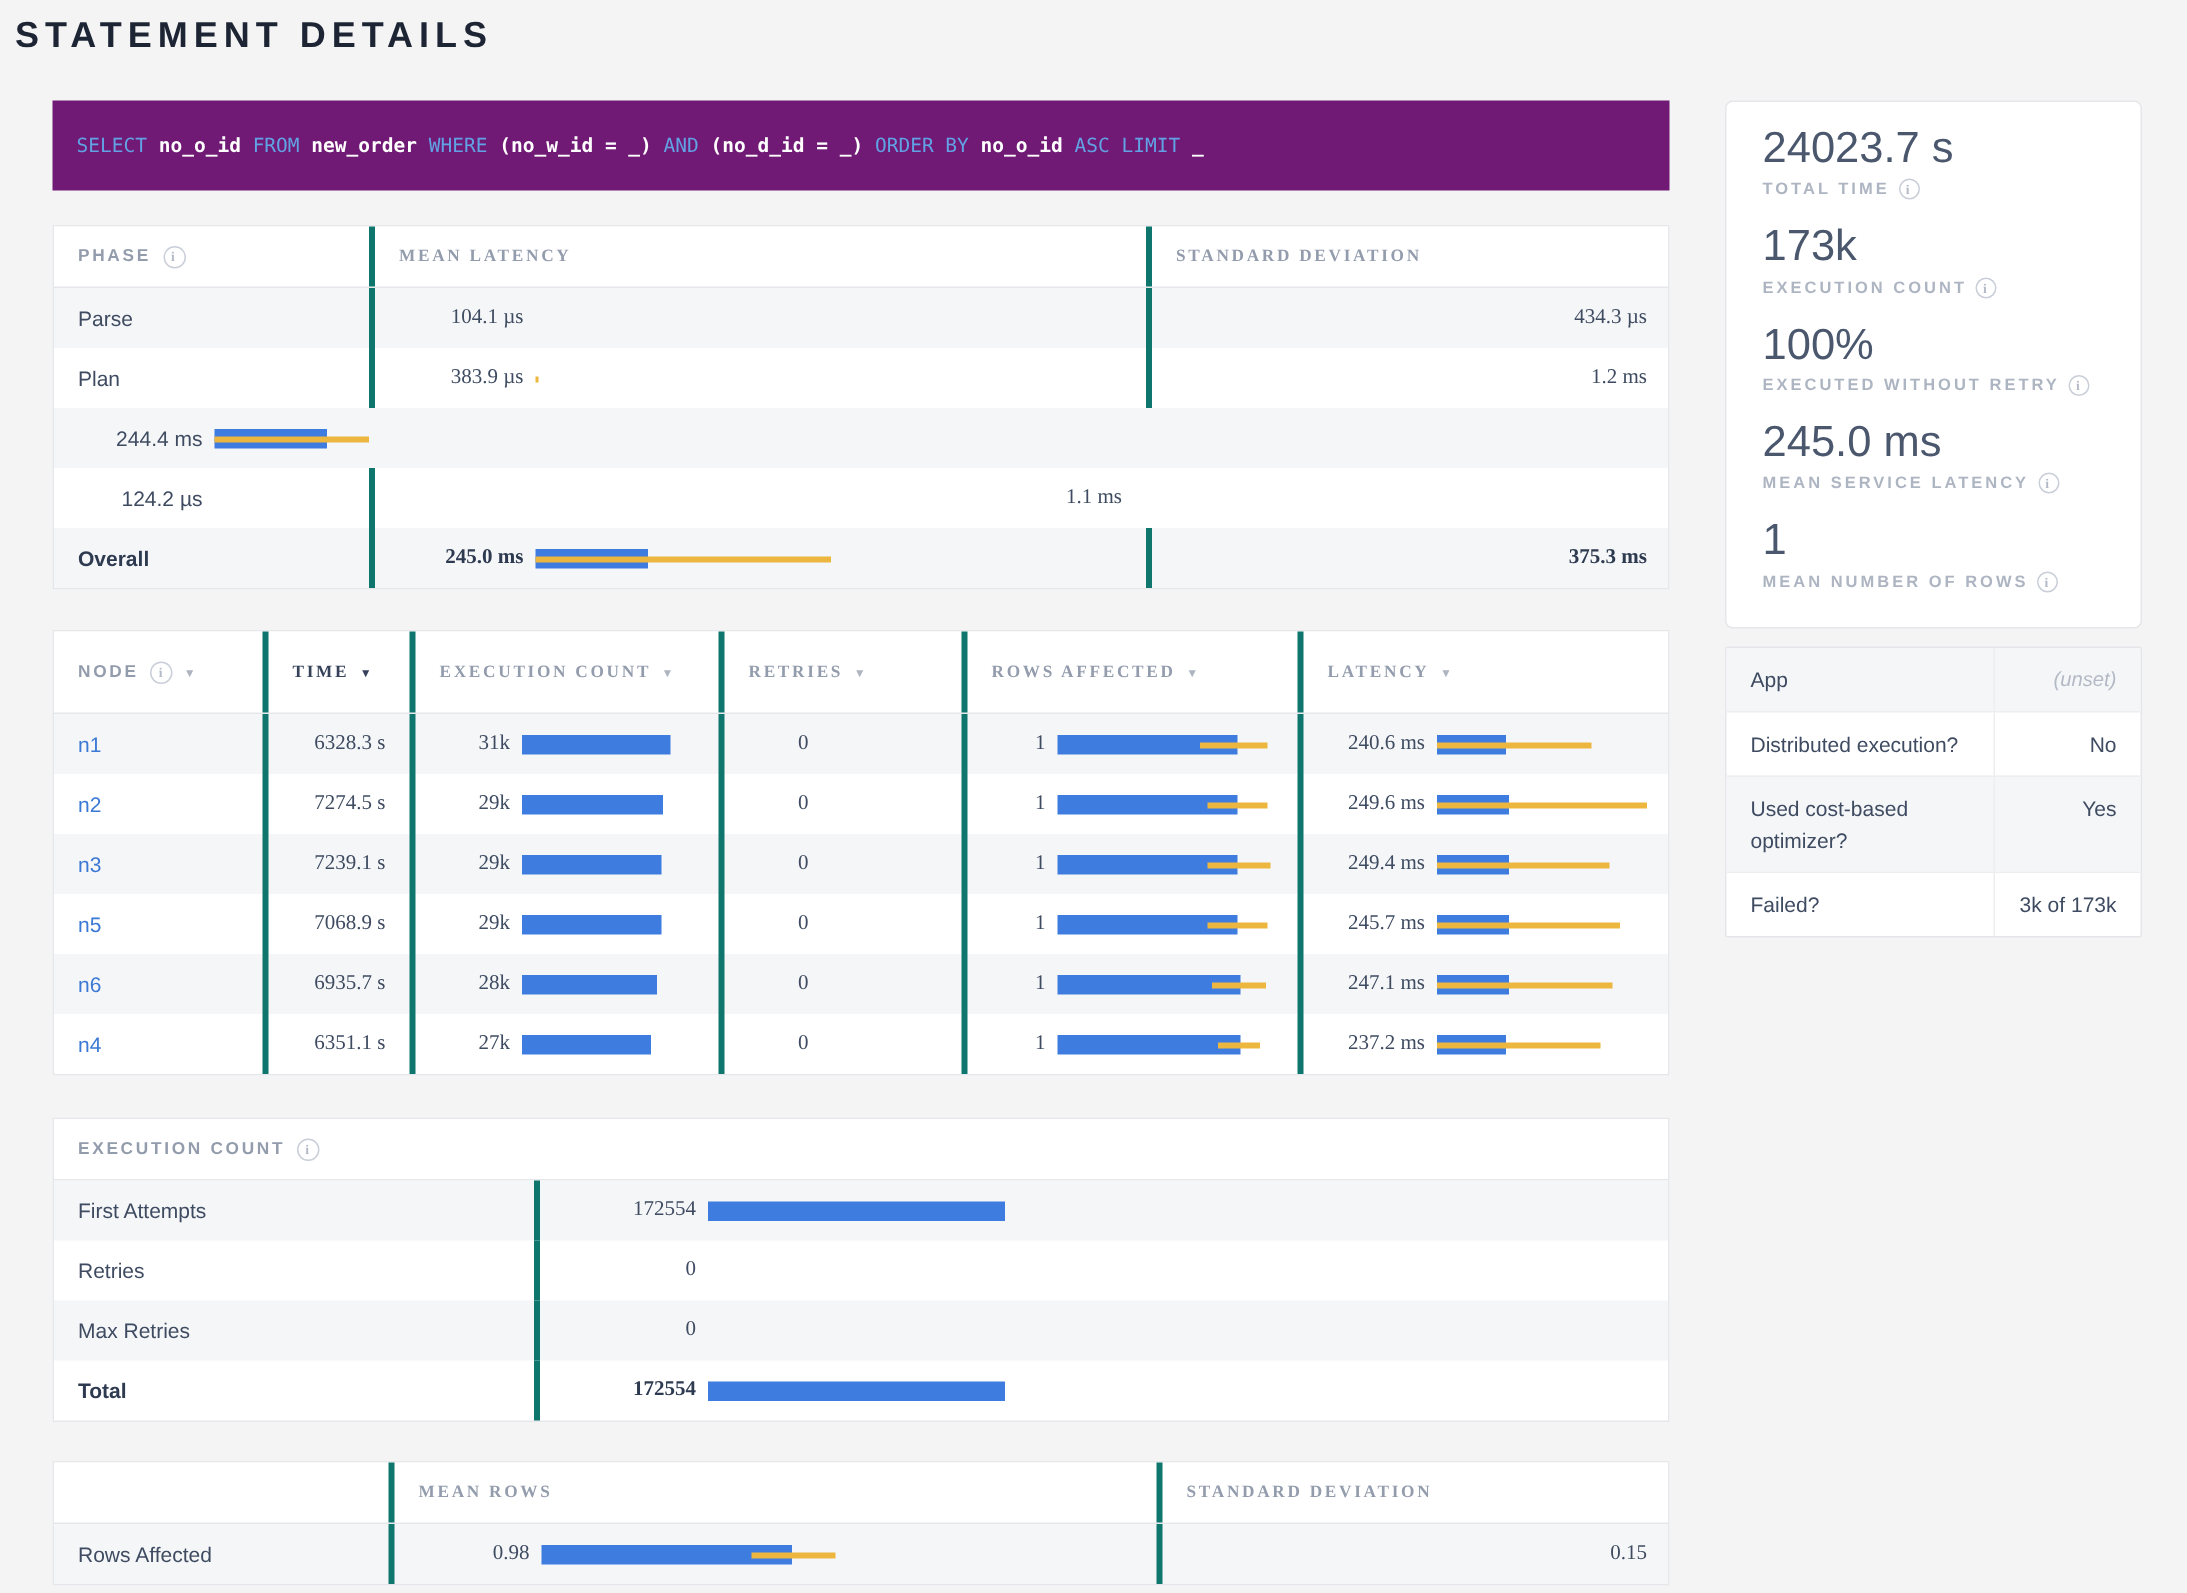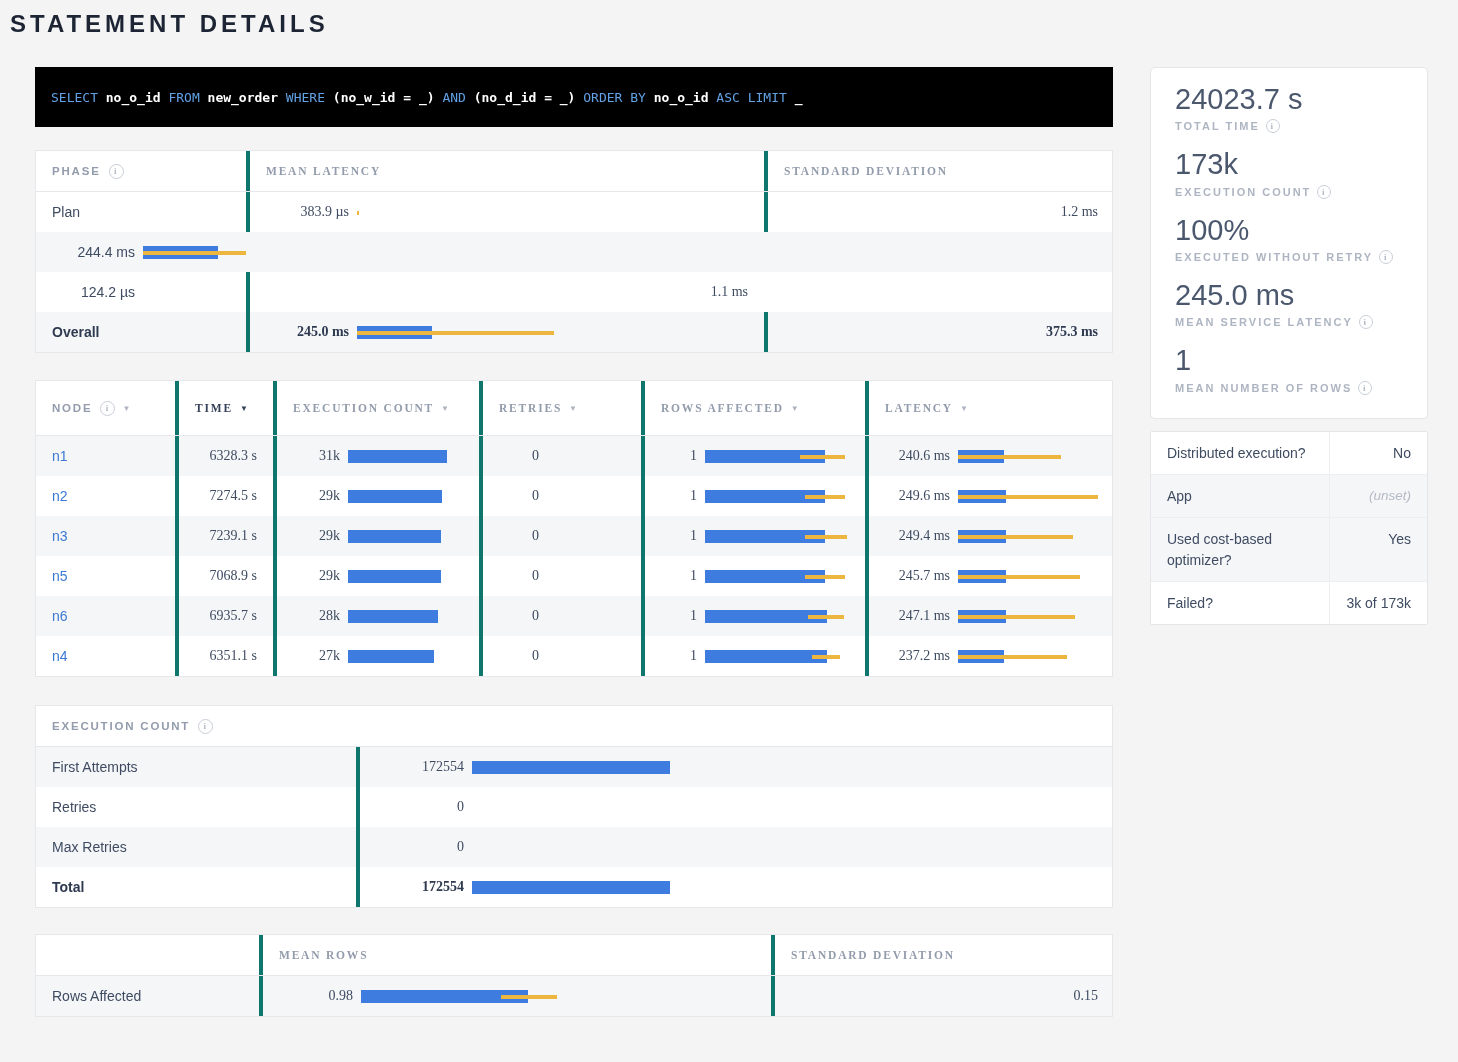--- a/index.html
+++ b/index.html
@@ -16,21 +16,21 @@
     letter-spacing: 4px;
     color: #1D2534;
     margin: 10px 0 0 10px;
   }
   .layout { display: flex; margin: 29px 0 0 35px; }
   .main { width: 1078px; flex: none; }
   .side { width: 278px; flex: none; margin-left: 37px; }
 
   
   .sql-box {
-    background: #000000;
+    background: #701a75;
     height: 60px;
     display: flex;
     align-items: center;
     padding: 0 16px;
     font-family: "DejaVu Sans Mono", monospace;
     font-size: 13px;
     white-space: pre;
   }
   .sql-box .kw { color: #61A1E4; font-weight: 400; }
   .sql-box .pl { color: #FFFFFF; font-weight: 700; }
@@ -120,20 +120,31 @@
             <span>PHASE</span>
             <span class="info-icon">i</span>
           </div>
         <div class="cell hdr">
             <span>MEAN LATENCY</span>
           </div>
         <div class="cell hdr">
             <span>STANDARD DEVIATION</span>
           </div>
       </div>
+      <div class="grid-row phase-cols stripe">
+        <div class="cell">Parse</div>
+        <div class="cell">
+            <span class="num" style="width:83px">104.1 µs</span>
+            <span class="barzone">
+              <span class="bar" style="width: 0px;"></span>
+              <span class="whisker" style="width: 0px; left: 0px;"></span>
+            </span>
+          </div>
+        <div class="cell right">434.3 µs</div>
+      </div>
       <div class="grid-row phase-cols">
         <div class="cell">Plan</div>
         <div class="cell">
             <span class="num" style="width:83px">383.9 µs</span>
             <span class="barzone">
               <span class="bar" style="width: 0px;"></span>
               <span class="whisker" style="width: 2px; left: 0px;"></span>
             </span>
           </div>
         <div class="cell right">1.2 ms</div>
@@ -483,29 +494,29 @@
       <div class="stat">
         <div class="stat-value">1</div>
         <div class="stat-label">
             <span>MEAN NUMBER OF ROWS</span>
             <span class="info-icon">i</span>
           </div>
       </div>
     </div>
 
     <div class="card attr-card">
+      <div class="attr-row stripe">
+        <div class="attr-label">App</div>
+        <div class="attr-value muted">(unset)</div>
+      </div>
       <div class="attr-row">
         <div class="attr-label">Distributed execution?</div>
         <div class="attr-value">No</div>
       </div>
       <div class="attr-row stripe">
-        <div class="attr-label">App</div>
-        <div class="attr-value muted">(unset)</div>
-      </div>
-      <div class="attr-row stripe">
         <div class="attr-label">Used cost-based optimizer?</div>
         <div class="attr-value">Yes</div>
       </div>
       <div class="attr-row">
         <div class="attr-label">Failed?</div>
         <div class="attr-value">3k of 173k</div>
       </div>
     </div>
   </div>
 </div>

